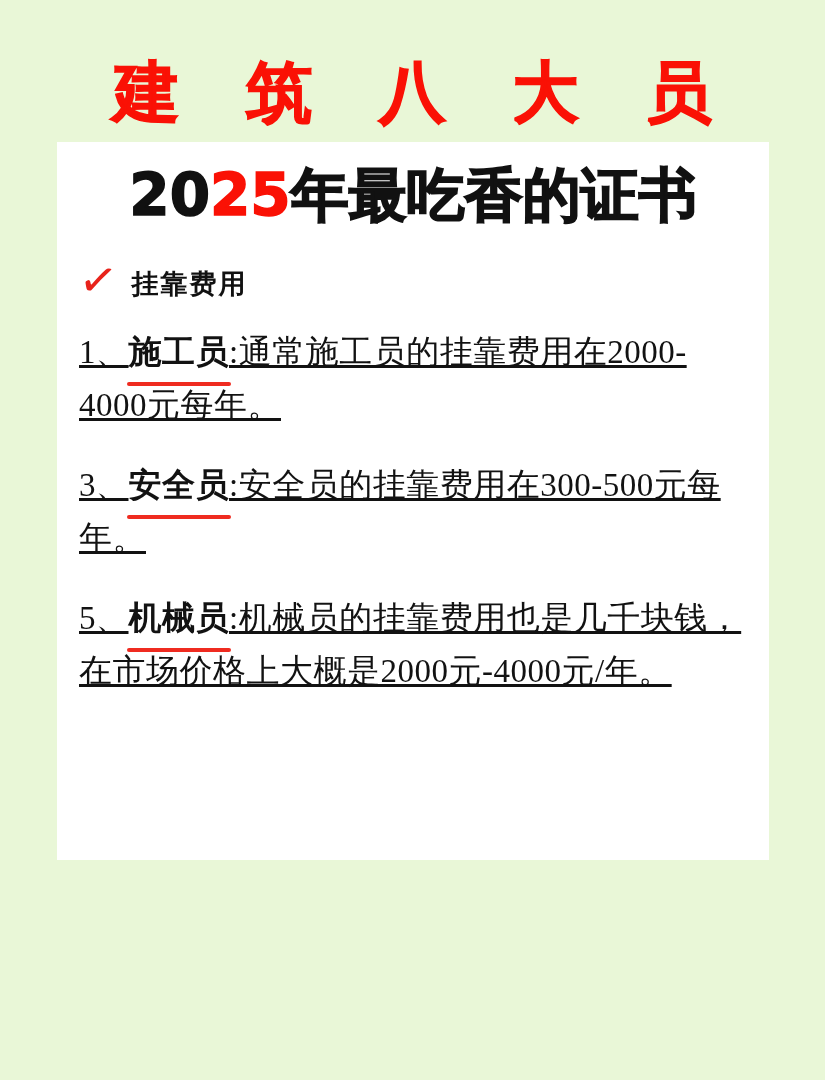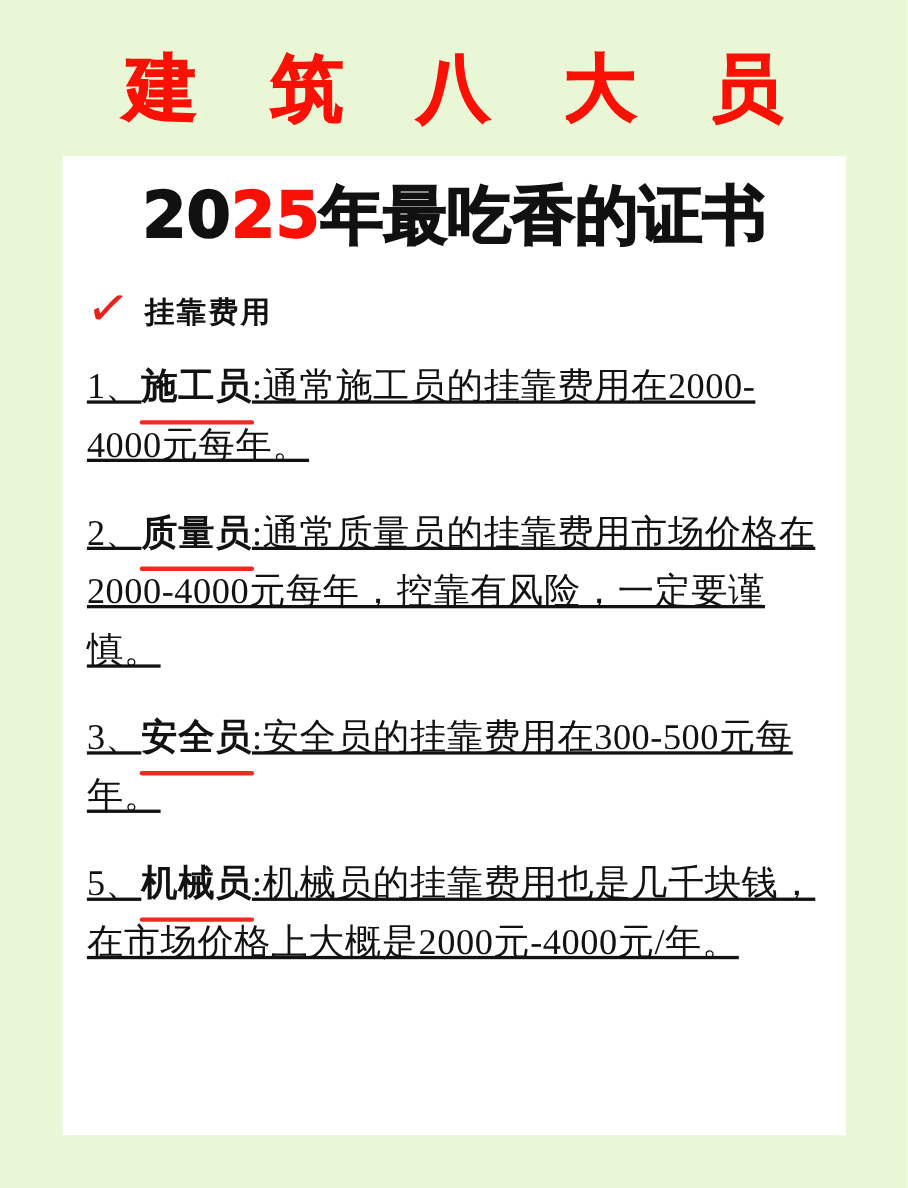--- a/index.html
+++ b/index.html
@@ -15,39 +15,39 @@
   }
   .poster {
     position: relative;
     width: 825px;
     height: 1080px;
     background: #e9f7d7;
     box-sizing: border-box;
   }
   .headline {
     position: absolute;
-    top: 48px;
+    top: 60px;
     left: 0;
     width: 825px;
     text-align: center;
     color: #fa1105;
     font-family: "DejaVu Sans", sans-serif;
     font-weight: bold;
     font-size: 66px;
     letter-spacing: 22px;
     text-indent: 22px;
     -webkit-text-stroke: 1.5px #fa1105;
     line-height: 1;
   }
   .card {
     position: absolute;
     top: 142px;
     left: 57px;
     width: 712px;
-    height: 890px;
+    height: 718px;
     background: #ffffff;
     box-sizing: border-box;
     padding: 18px 14px 0 14px;
     overflow: hidden;
   }
   .subtitle {
     text-align: center;
     font-family: "DejaVu Sans", sans-serif;
     font-weight: bold;
     font-size: 58px;
@@ -124,23 +124,20 @@
 
     <div class="section-head">
       <span class="check">✓</span>
       <span class="section-title">挂靠费用</span>
     </div>
 
     <div class="item">
       <span class="num">1、</span><span class="role">施工员</span><span>:通常施工员的挂靠费用在2000-4000元每年。</span>
     </div>
 
-    <div class="item">
-      <span class="num">2、</span><span class="role">质量员</span><span>:通常质量员的挂靠费用市场价格在2000-4000元每年，控靠有风险，一定要谨慎。</span>
-    </div>
 
     <div class="item">
       <span class="num">3、</span><span class="role">安全员</span><span>:安全员的挂靠费用在300-500元每年。</span>
     </div>
 
 
     <div class="item">
       <span class="num">5、</span><span class="role">机械员</span><span>:机械员的挂靠费用也是几千块钱，在市场价格上大概是2000元-4000元/年。</span>
     </div>
 

